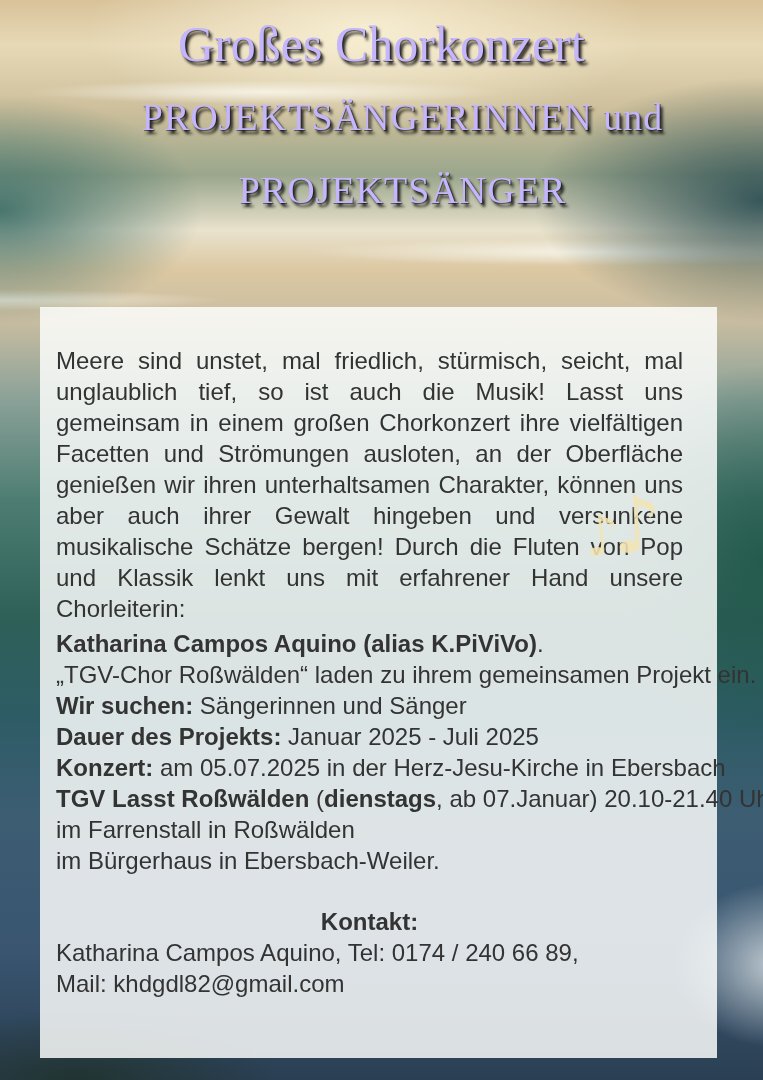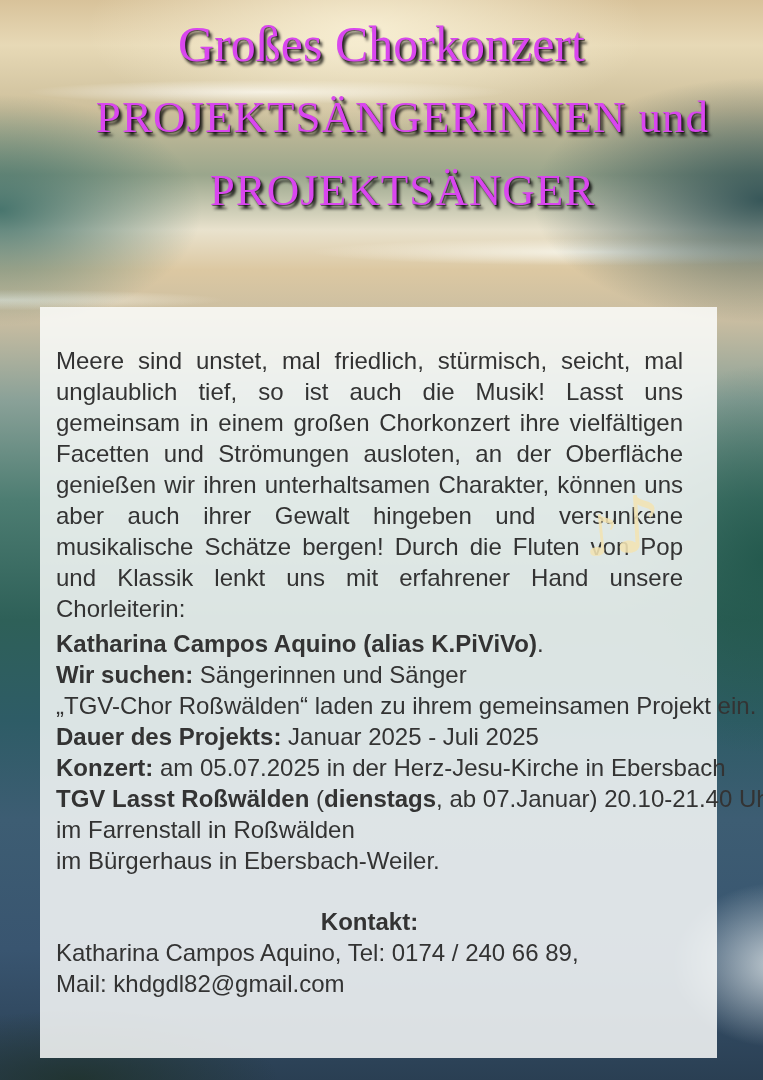--- a/index.html
+++ b/index.html
@@ -22,27 +22,27 @@
       radial-gradient(ellipse 260px 90px  at 10% 1080px,rgba(30,48,38,0.75),    rgba(30,48,38,0) 78%),
       linear-gradient(180deg,
         #d8c29a 0px, #e7d9b6 45px, #cdbf9b 110px, #9aa68c 175px,
         #e9e2cd 230px, #dcc8a2 270px, #c9bda1 320px, #8aa198 400px,
         #4d7d72 500px, #2e6058 620px, #2e5c66 720px, #3d5d73 820px,
         #395570 950px, #2a3f53 1080px);
   }
   
   .title {
     position:absolute; top:8px; left:0; right:0; text-align:center;
-    font-family:"Liberation Serif", serif; color:#d946ef; z-index:3;
+    font-family:"Liberation Serif", serif; color:#c4b5fd; z-index:3;
   }
   .t-line {
     line-height:73px; font-size:50px; font-weight:500;
     text-shadow:3px 4px 3px rgba(10,10,10,0.85), 1px 1px 1px rgba(0,0,0,0.6);
   }
-  .t-caps { font-size:45px; letter-spacing:1px;margin-left:42px; }
+  .t-caps { font-size:38px; letter-spacing:1px;margin-left:42px; }
   
   .panel {
     position:absolute; left:40px; top:307px; width:677px; height:751px;
     background:rgba(253,254,253,0.84);
     box-sizing:border-box; padding:38px 34px 0 16px;
     color:#333; font-size:24px; line-height:31px; z-index:2;
   }
   .intro { margin:0 0 4px 0; text-align:justify; }
   .line  { margin:0; white-space:nowrap; }
   .line b { font-weight:bold; }
@@ -68,23 +68,23 @@
     <div class="t-line">Großes Chorkonzert</div>
     <div class="t-line t-caps">PROJEKTSÄNGERINNEN und</div>
     <div class="t-line t-caps">PROJEKTSÄNGER</div>
   </header>
 
   <section class="panel">
     <p class="intro">Meere sind unstet, mal friedlich, stürmisch, seicht, mal unglaublich tief, so ist auch die Musik! Lasst uns gemeinsam in einem großen Chorkonzert ihre vielfältigen Facetten und Strömungen ausloten, an der Oberfläche genießen wir ihren unterhaltsamen Charakter, können uns aber auch ihrer Gewalt hingeben und versunkene musikalische Schätze bergen! Durch die Fluten von Pop und Klassik lenkt uns mit erfahrener Hand unsere Chorleiterin:</p>
 
     <p class="line"><b>Katharina Campos Aquino (alias K.PiViVo)</b><span>.</span></p>
 
+    <p class="line">„TGV-Chor Roßwälden“ laden zu ihrem gemeinsamen Projekt ein.</p>
+
     <p class="line"><b>Wir suchen:</b><span> Sängerinnen und Sänger</span></p>
-
-    <p class="line">„TGV-Chor Roßwälden“ laden zu ihrem gemeinsamen Projekt ein.</p>
 
     <p class="line"><b>Dauer des Projekts:</b><span> Januar 2025 - Juli 2025</span></p>
 
     <p class="line"><b>Konzert:</b><span> am 05.07.2025 in der Herz-Jesu-Kirche in Ebersbach</span></p>
 
     <p class="line"><b>TGV Lasst Roßwälden</b><span> (</span><b>dienstags</b><span>, ab 07.Januar) 20.10-21.40 Uhr</span></p>
     <p class="line">im Farrenstall in Roßwälden</p>
 
     <p class="line">im Bürgerhaus in Ebersbach-Weiler.</p>
 

